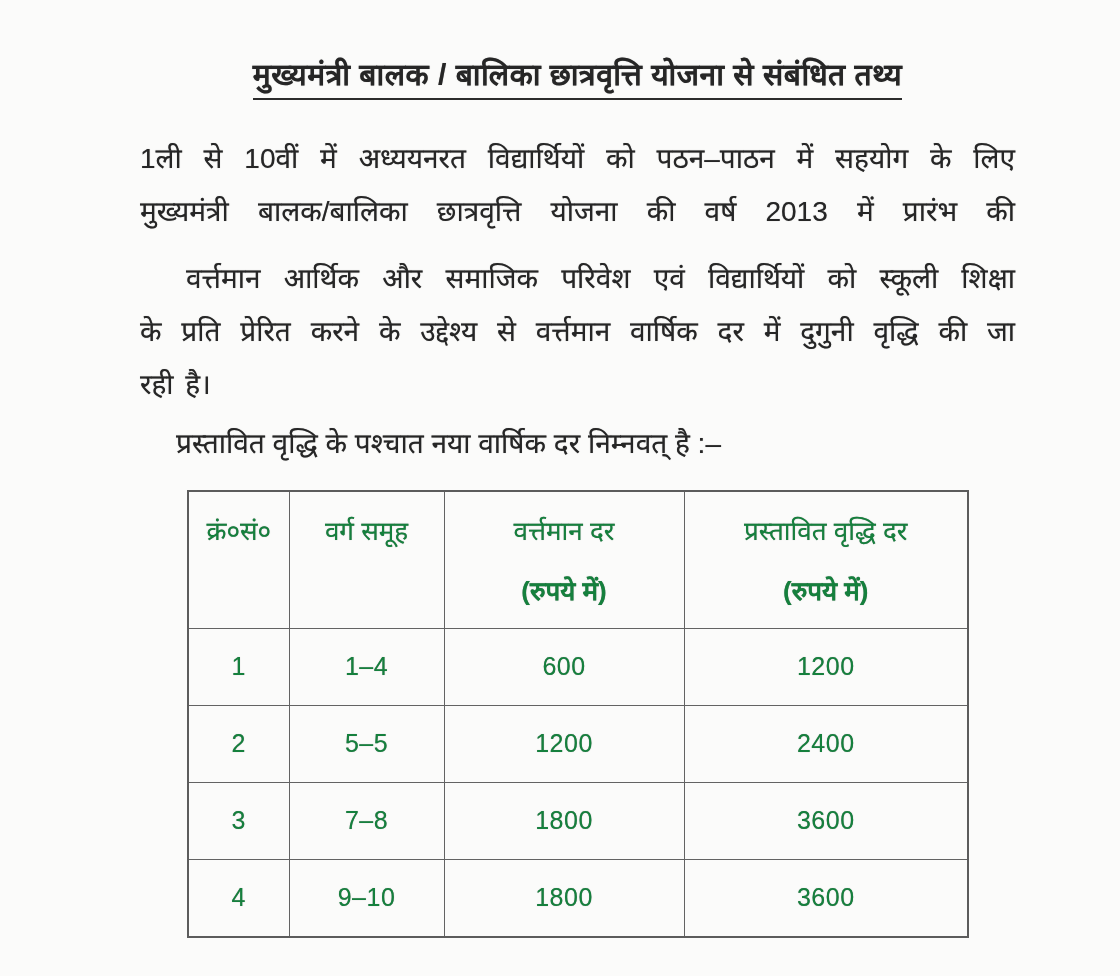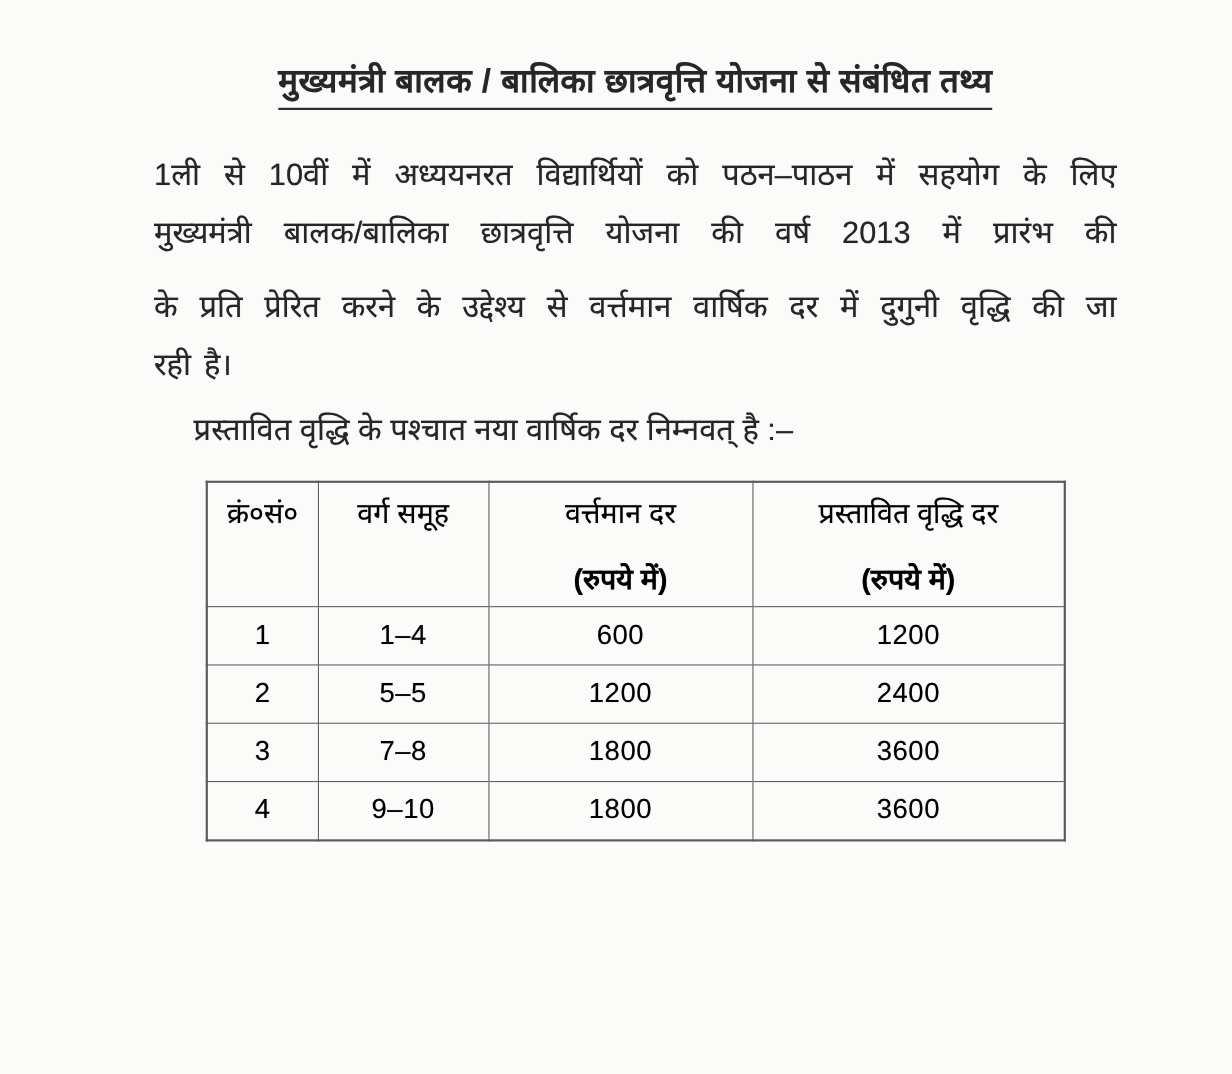--- a/index.html
+++ b/index.html
@@ -57,23 +57,23 @@
   }
   .rates-table {
     margin: 20px 0 0 47px;
     border-collapse: collapse;
     table-layout: fixed;
     width: 780px;
     background: transparent;
   }
   .rates-table td, .rates-table th {
     border: 1.6px solid #636363;
-    padding: 0;
+    padding: 12px;
     font-weight: normal;
-    color: #000000;
+    color: #15803d;
   }
   .rates-table { border: 2px solid #5c5c5c; }
   .hdr-cell {
     height: 112px;
     vertical-align: top;
     text-align: center;
     font-size: 26px;
   }
   .hdr-inner { padding-top: 10px; line-height: 34px; }
   .hdr-sub { margin-top: 26px; line-height: 34px; font-weight: bold; }
@@ -93,20 +93,21 @@
   <div class="title-wrap">
     <span class="doc-title">मुख्यमंत्री बालक / बालिका छात्रवृत्ति योजना से संबंधित तथ्य</span>
   </div>
 
   <div class="para" id="para1">
     <div class="line jline">1ली से 10वीं में अध्ययनरत विद्यार्थियों को पठन–पाठन में सहयोग के लिए</div>
     <div class="line jline">मुख्यमंत्री बालक/बालिका छात्रवृत्ति योजना की वर्ष 2013 में प्रारंभ की</div>
   </div>
 
   <div class="para" id="para2">
+    <div class="line jline indent">वर्त्तमान आर्थिक और समाजिक परिवेश एवं विद्यार्थियों को स्कूली शिक्षा</div>
     <div class="line jline">के प्रति प्रेरित करने के उद्देश्य से वर्त्तमान वार्षिक दर में दुगुनी वृद्धि की जा</div>
     <div class="line lline">रही है।</div>
   </div>
 
   <div id="para3">प्रस्तावित वृद्धि के पश्चात नया वार्षिक दर निम्नवत् है :–</div>
 
   <table class="rates-table">
     <colgroup>
       <col style="width:101px">
       <col style="width:155px">

